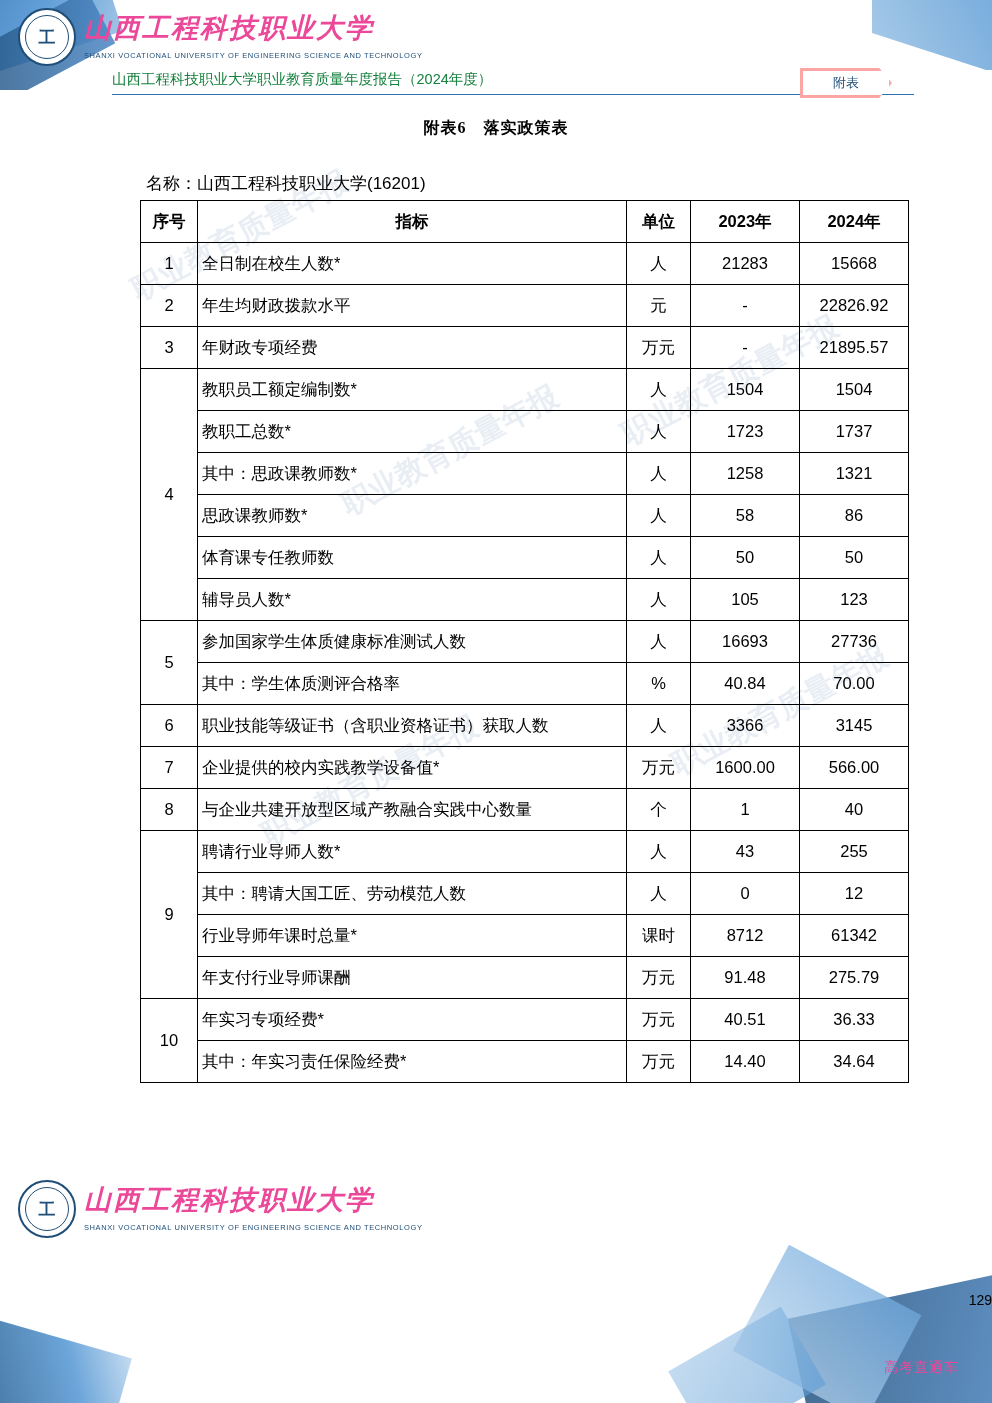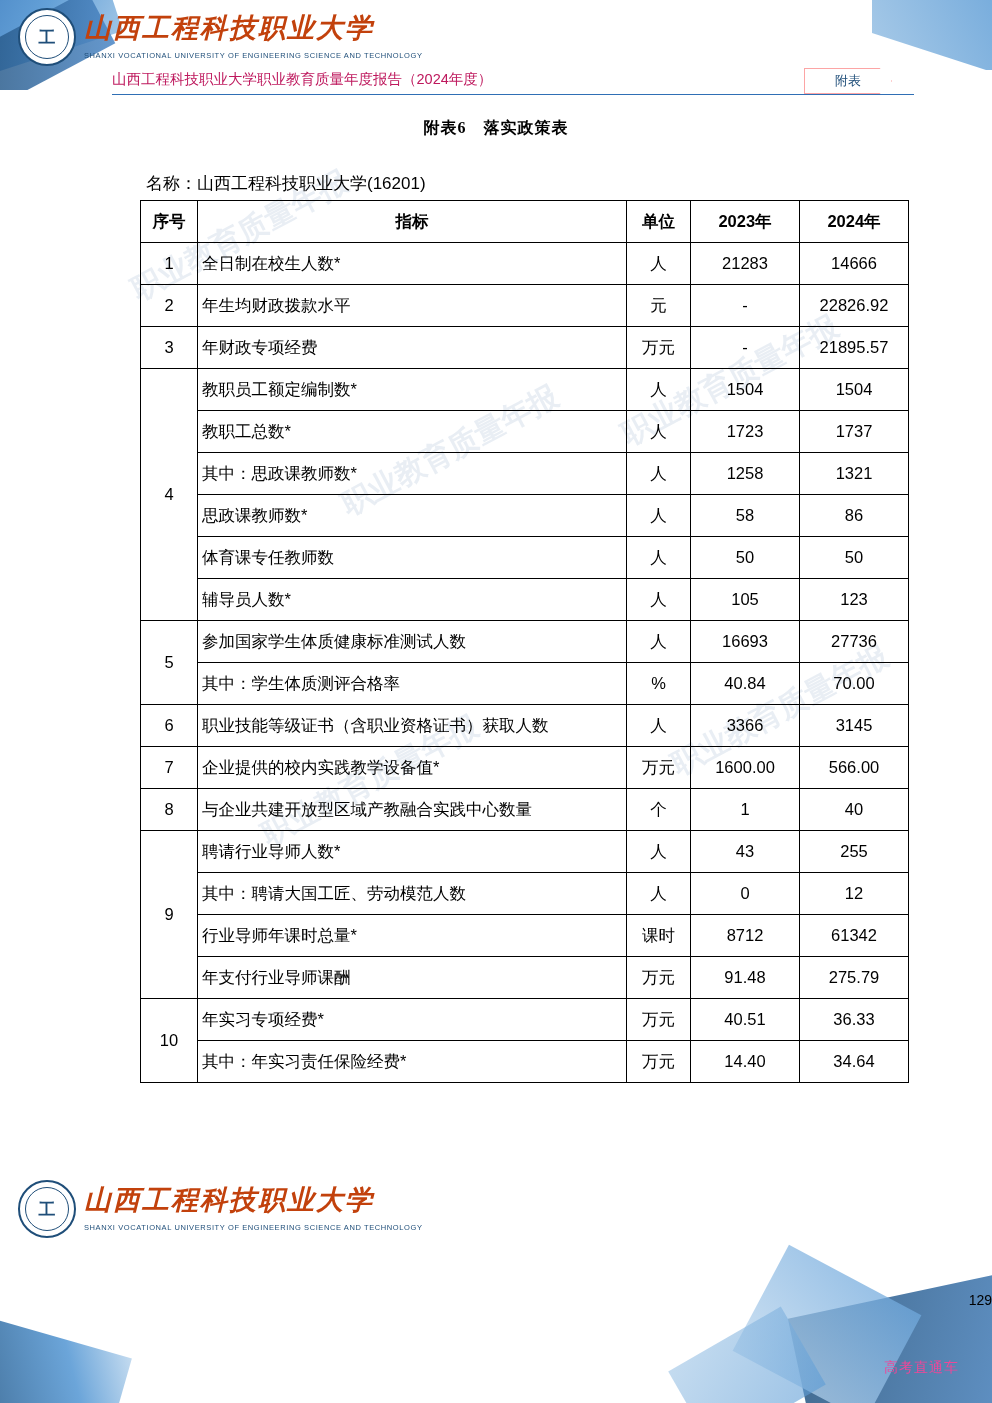--- a/index.html
+++ b/index.html
@@ -141,21 +141,21 @@
     font-family: "DejaVu Sans", sans-serif;
   }
   .logo-text {
     display: flex;
     flex-direction: column;
     justify-content: center;
   }
   .logo-cn {
     font-size: 27px;
     font-weight: bold;
-    color: #c2410c;
+    color: #ec4899;
     letter-spacing: 2px;
     line-height: 1.05;
     font-family: "Liberation Serif", serif;
     font-style: italic;
   }
   .logo-en {
     font-size: 7.5px;
     color: #1f4e79;
     letter-spacing: .6px;
     margin-top: 8px;
@@ -165,34 +165,34 @@
   
   .runhead {
     position: absolute;
     left: 0; right: 0; top: 70px;
     height: 26px;
   }
   .runhead .rh-title {
     position: absolute;
     left: 112px; top: 0;
     font-size: 14.5px;
-    color: #be185d;
+    color: #15803d;
     font-family: "Liberation Sans", sans-serif;
   }
   .runhead .rh-rule {
     position: absolute;
     left: 112px; right: 78px; top: 24px;
     border-bottom: 1px solid #2f6fb5;
   }
   .rh-tab {
     position: absolute;
     right: 100px; top: -2px;
     width: 86px; height: 24px;
     background: #ffffff;
-    border: 1px solid #fca5a5;
+    border: 3px solid #fca5a5;
     color: #1f4e79;
     font-size: 13px;
     display: flex;
     align-items: center;
     justify-content: center;
     clip-path: polygon(0 0, 86% 0, 100% 50%, 86% 100%, 0 100%);
   }
 
   
   .page-title {
@@ -337,21 +337,21 @@
       <th class="c-y1">2023年</th>
       <th class="c-y2">2024年</th>
     </tr>
   </thead>
   <tbody>
       <tr>
         <td class="c-no">1</td>
         <td class="c-ind">全日制在校生人数*</td>
         <td class="c-unit">人</td>
         <td class="c-y1">21283</td>
-        <td class="c-y2">14666</td>
+        <td class="c-y2">15668</td>
       </tr>
       <tr>
         <td class="c-no">2</td>
         <td class="c-ind">年生均财政拨款水平</td>
         <td class="c-unit">元</td>
         <td class="c-y1">-</td>
         <td class="c-y2">22826.92</td>
       </tr>
       <tr>
         <td class="c-no">3</td>

